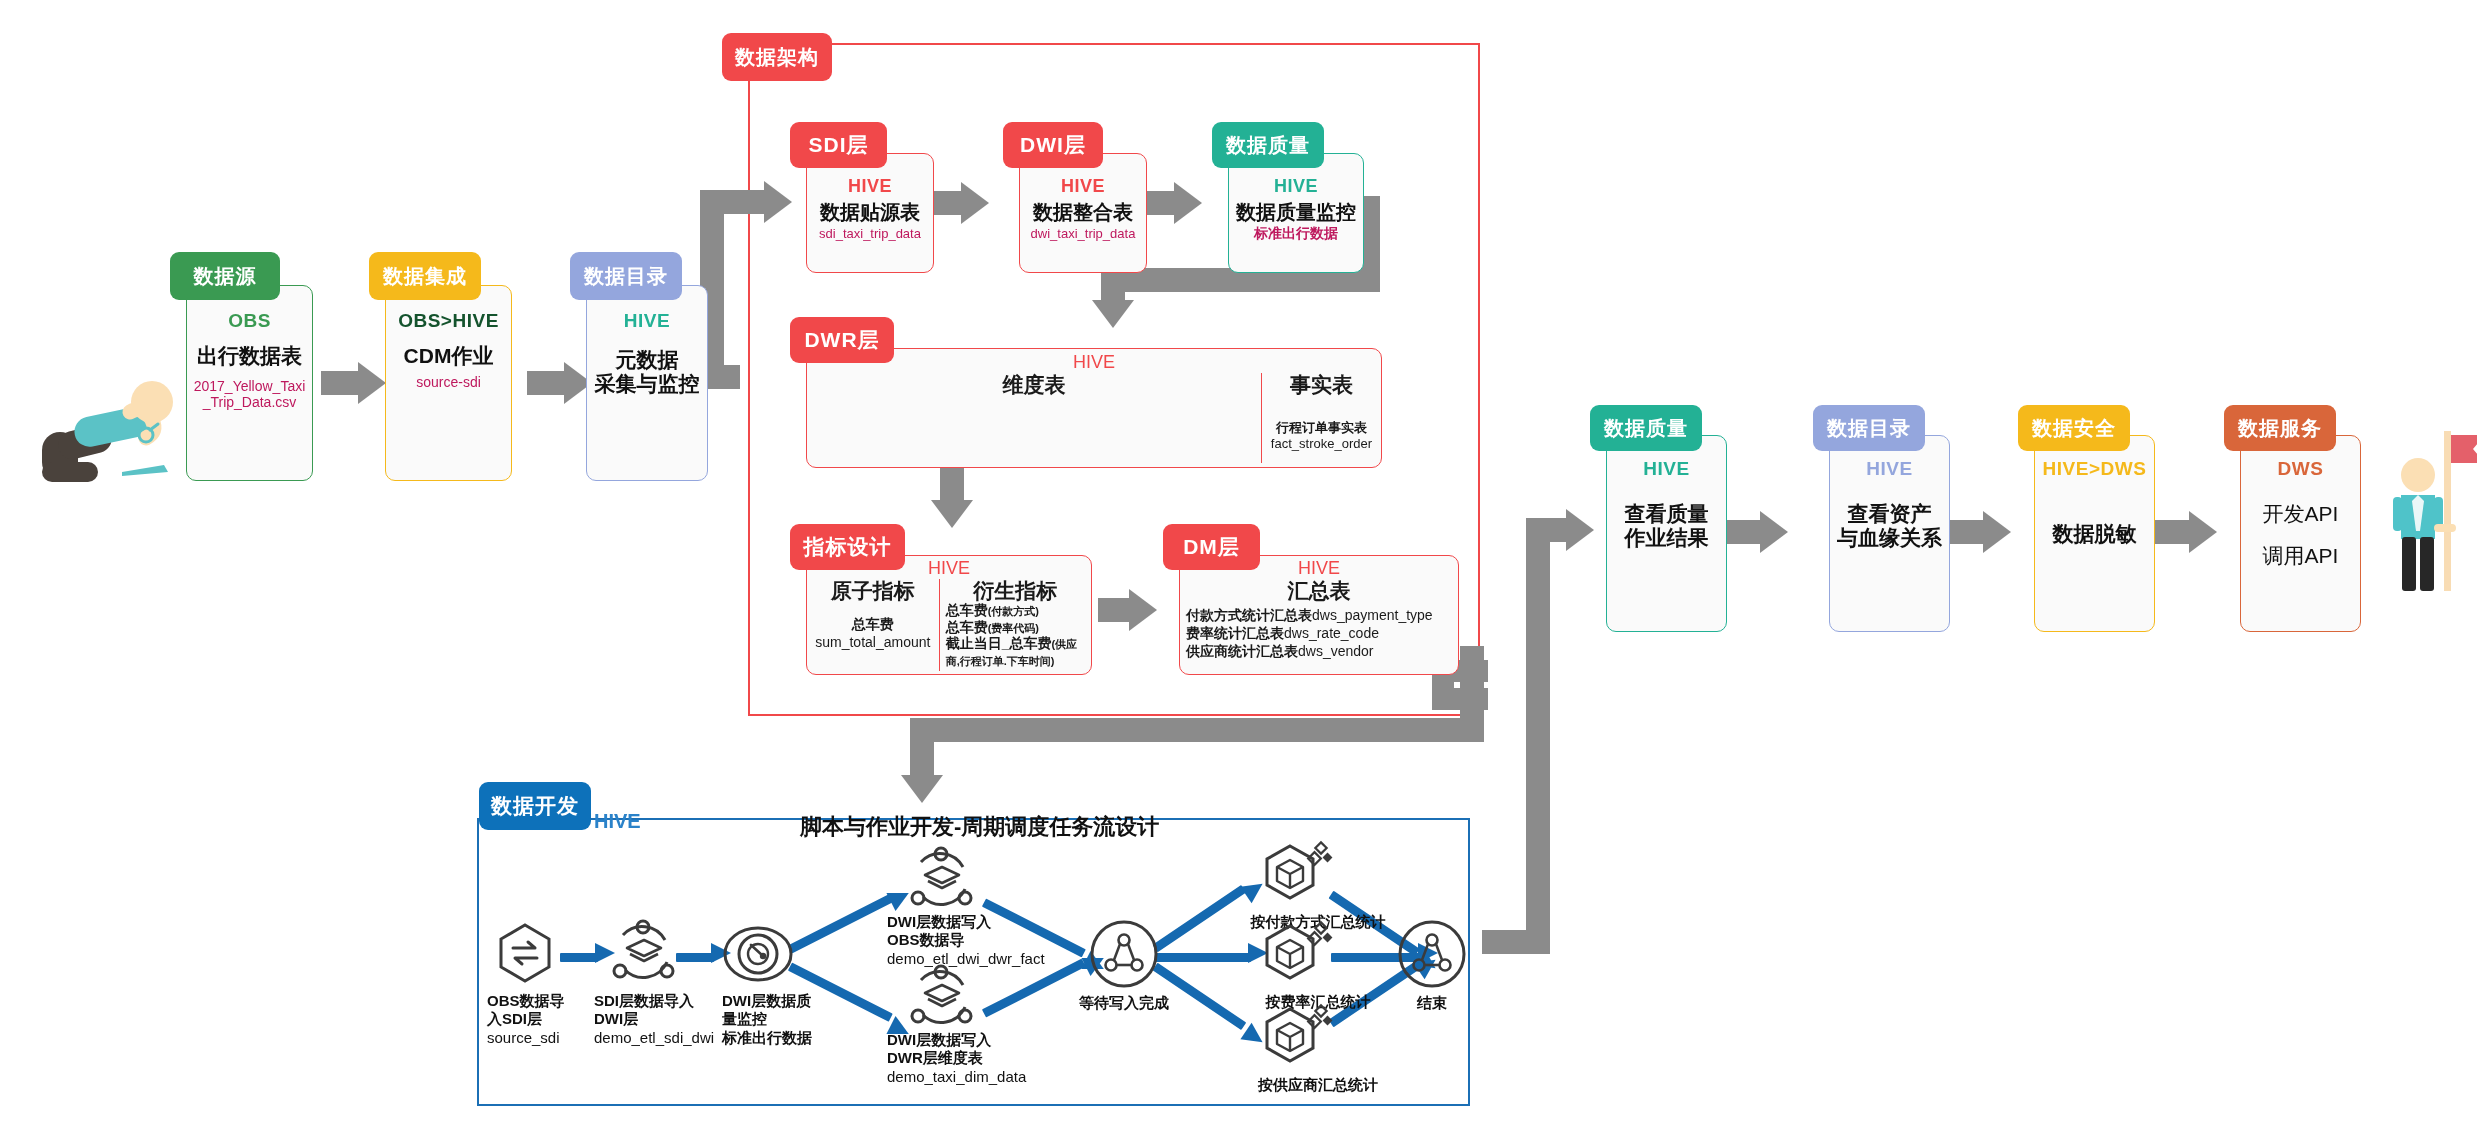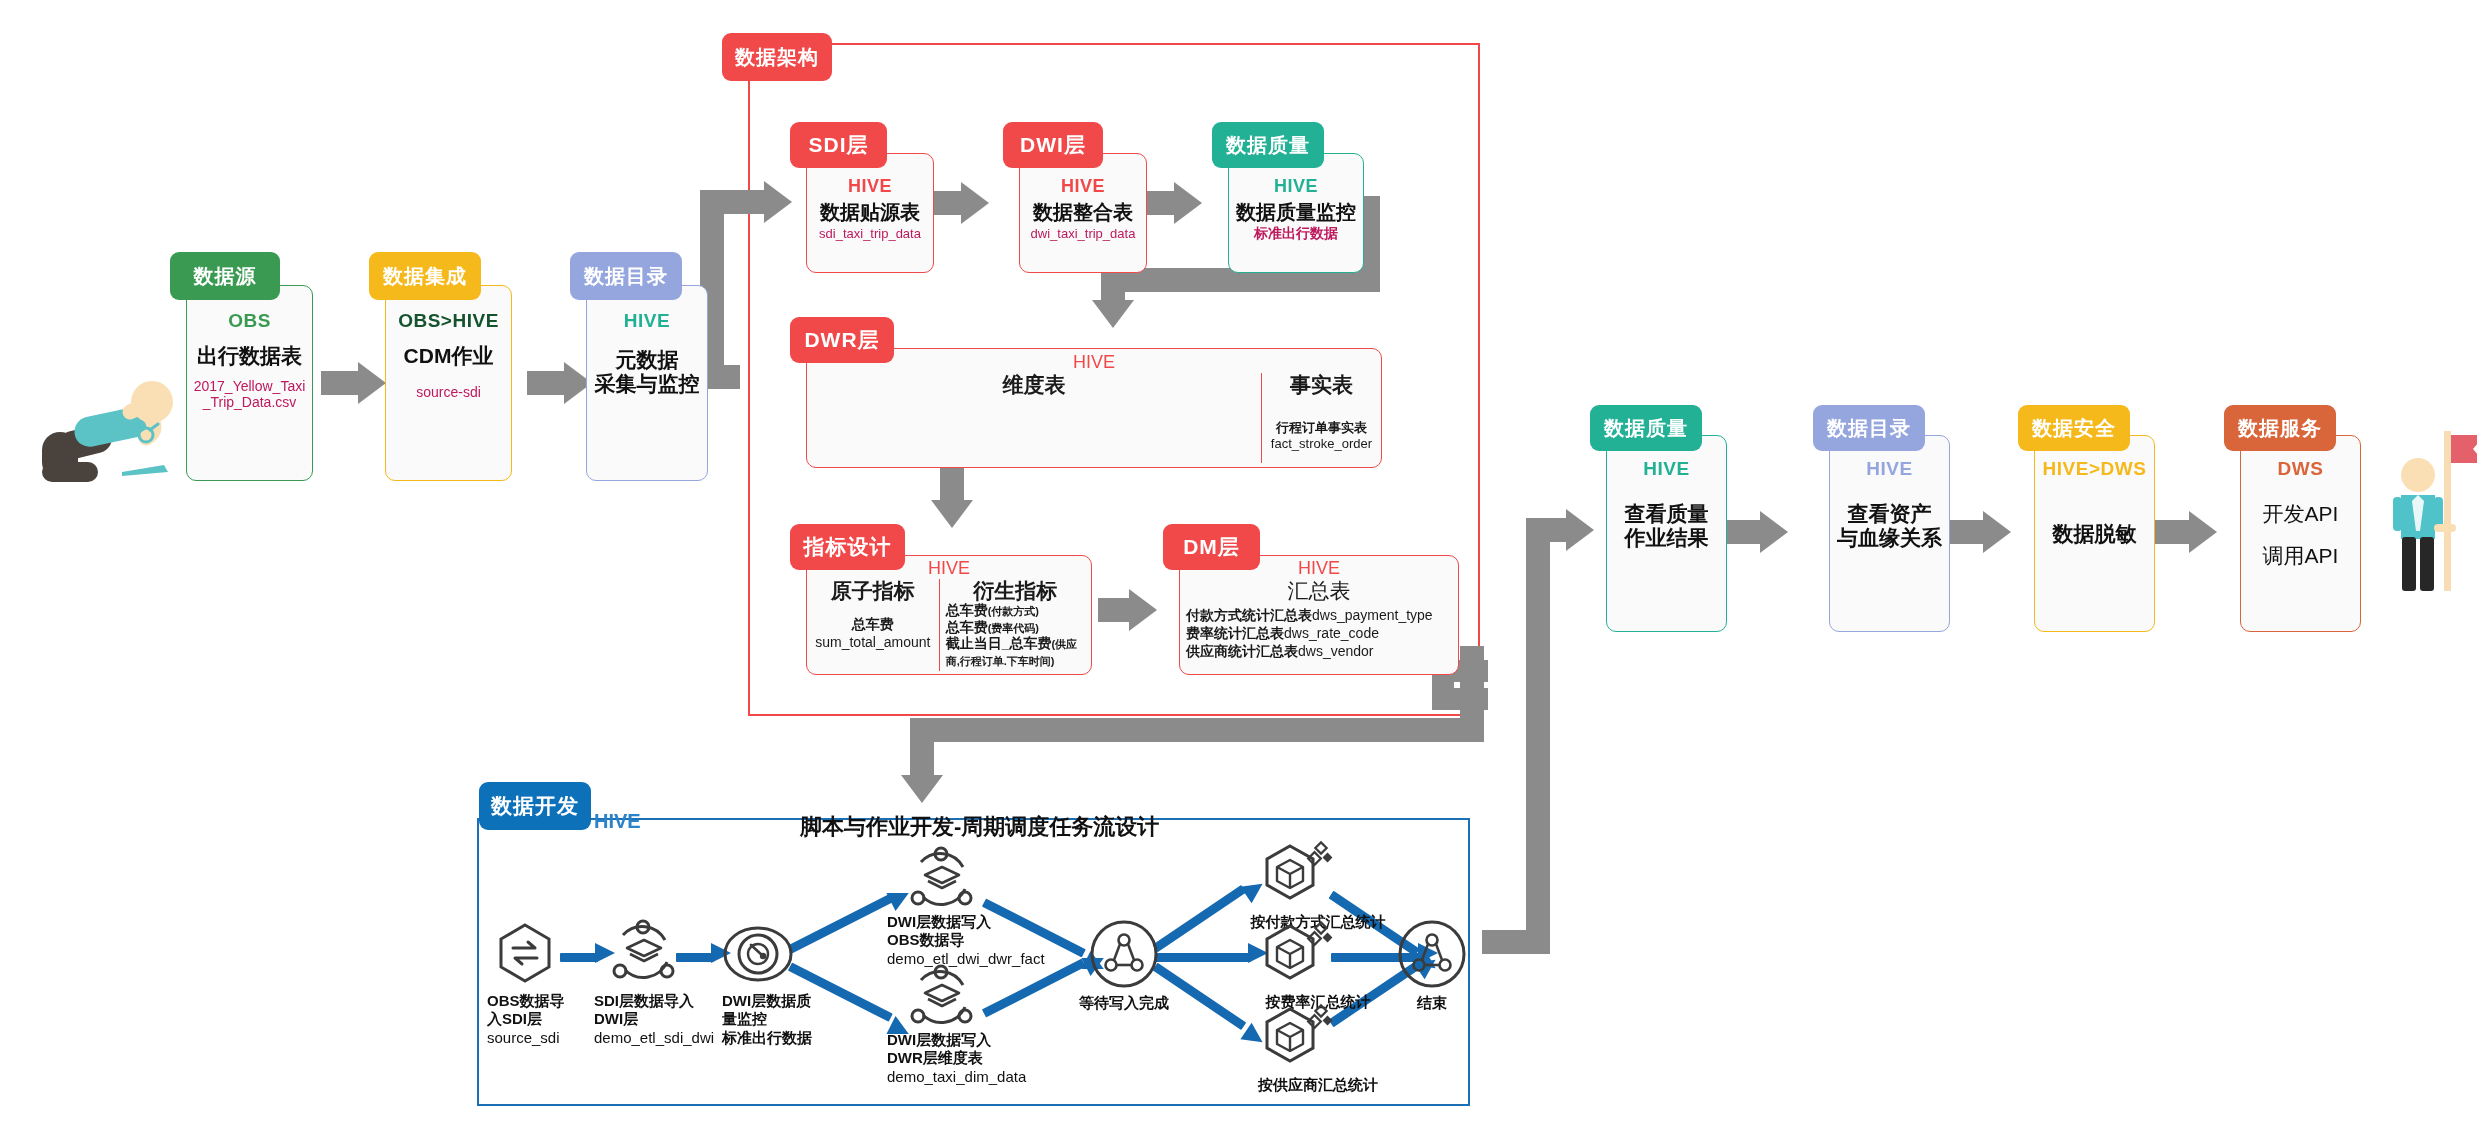--- a/index.html
+++ b/index.html
@@ -152,21 +152,21 @@
     <div class="tech" style="color:#3a9a52;font-size:19px;">OBS</div>
     <div class="ttl" style="font-size:21px;margin-top:12px;">出行数据表</div>
     <div class="sub" style="font-size:14px;margin-top:10px;white-space:pre-line;">2017_Yellow_Taxi
 _Trip_Data.csv</div>
   </div>
 
   <div class="tag" style="left:369px;top:252px;width:112px;height:48px;background:#f5b91b;font-size:20px;">数据集成</div>
   <div class="card" style="left:385px;top:285px;width:127px;height:196px;border:1.5px solid #f5b91b;padding-top:24px;">
     <div class="tech" style="color:#14532d;font-size:19px;">OBS&gt;HIVE</div>
     <div class="ttl" style="font-size:21px;margin-top:12px;">CDM作业</div>
-    <div class="sub" style="font-size:14px;margin-top:16px;">source-sdi</div>
+    <div class="sub" style="font-size:14px;margin-top:6px;">source-sdi</div>
   </div>
 
   <div class="tag" style="left:570px;top:252px;width:112px;height:48px;background:#94a6dd;font-size:20px;">数据目录</div>
   <div class="card" style="left:586px;top:285px;width:122px;height:196px;border:1.5px solid #94a6dd;padding-top:24px;">
     <div class="tech" style="color:#23b195;font-size:19px;">HIVE</div>
     <div class="ttl" style="font-size:21px;margin-top:16px;white-space:pre-line;">元数据
 采集与监控</div>
   </div>
 
   <div class="tag" style="left:722px;top:33px;width:110px;height:48px;background:#f1484a;font-size:20px;">数据架构</div>
@@ -234,21 +234,21 @@
           <span>截止当日_总车费</span><span style="font-size:11px;">(供应商,行程订单.下车时间)</span>
         </div>
       </div>
     </div>
   </div>
 
   <div class="tag" style="left:1163px;top:524px;width:97px;height:46px;background:#f1484a;font-size:21px;">DM层</div>
   <div style="position:absolute;left:1179px;top:555px;width:280px;height:120px;
               border:1.5px solid #f1484a;border-radius:10px;background:#fafafa;box-sizing:border-box;">
     <div class="tech" style="color:#f1484a;font-size:18px;text-align:center;padding-top:2px;">HIVE</div>
-    <div style="text-align:center;font-size:21px;font-weight:normal;line-height:1.1;">汇总表</div>
+    <div style="text-align:center;font-size:21px;font-weight:bold;line-height:1.1;">汇总表</div>
     <div style="padding:4px 0 0 6px;">
       <div style="font-size:14px;line-height:1.3;white-space:nowrap;">
         <span style="font-weight:bold;">付款方式统计汇总表</span><span>dws_payment_type</span>
       </div>
       <div style="font-size:14px;line-height:1.3;white-space:nowrap;">
         <span style="font-weight:bold;">费率统计汇总表</span><span>dws_rate_code</span>
       </div>
       <div style="font-size:14px;line-height:1.3;white-space:nowrap;">
         <span style="font-weight:bold;">供应商统计汇总表</span><span>dws_vendor</span>
       </div>

